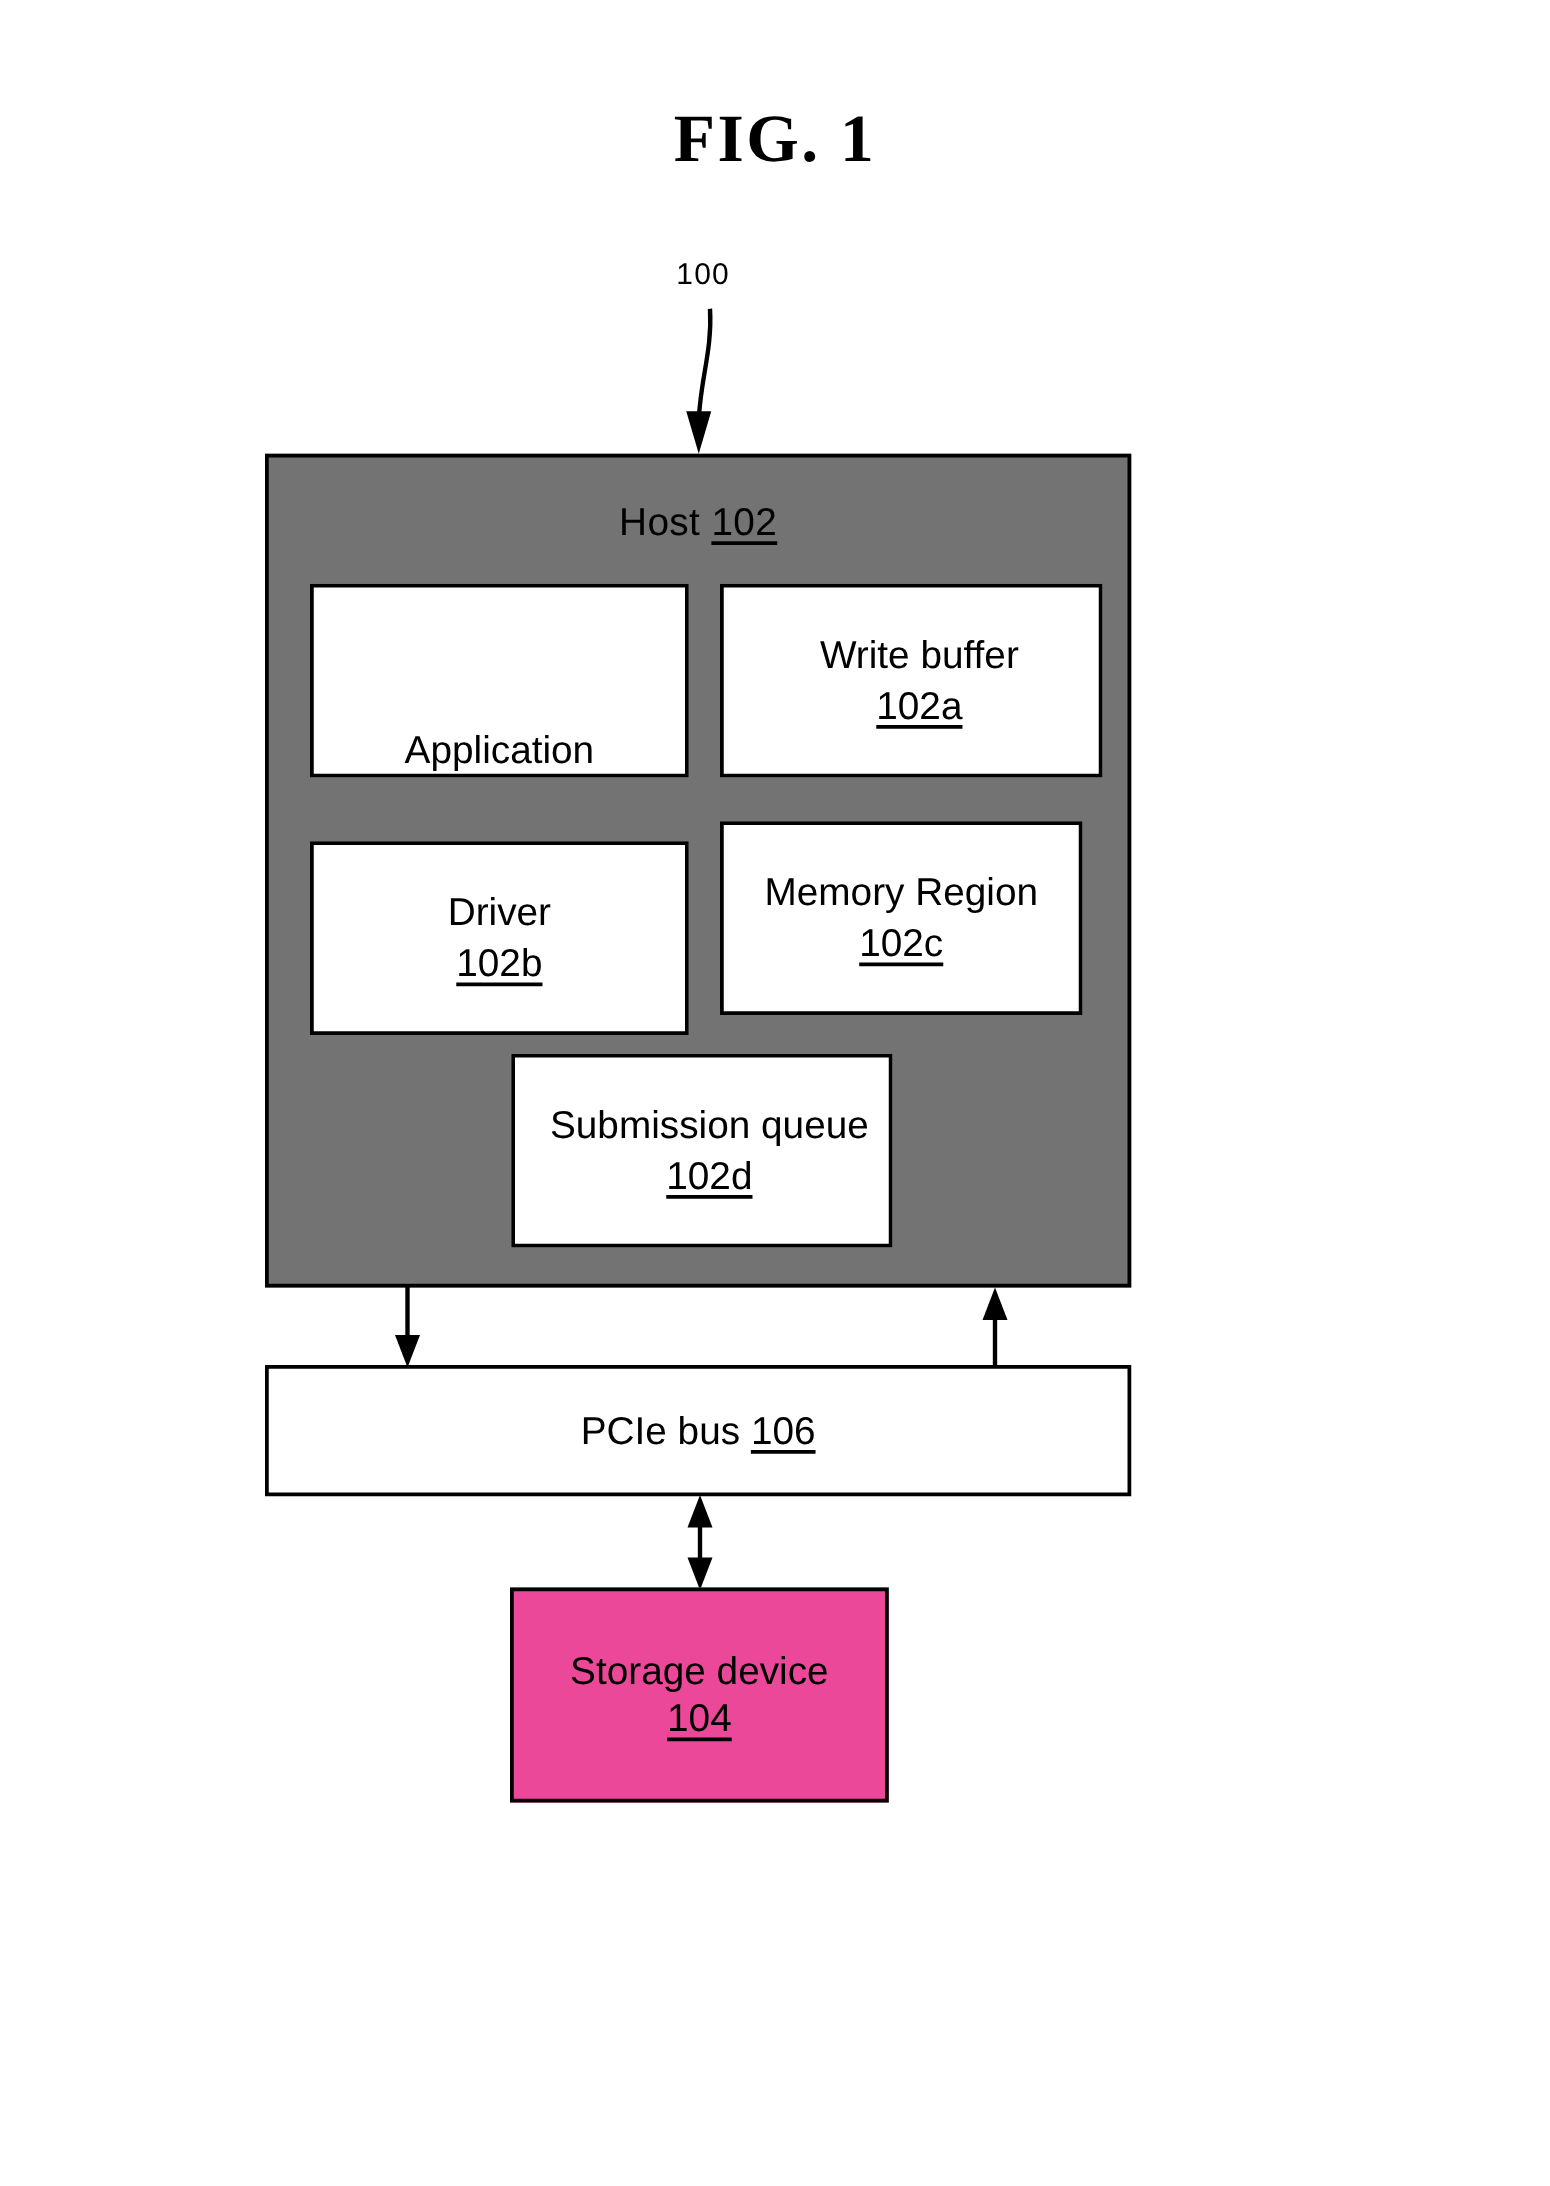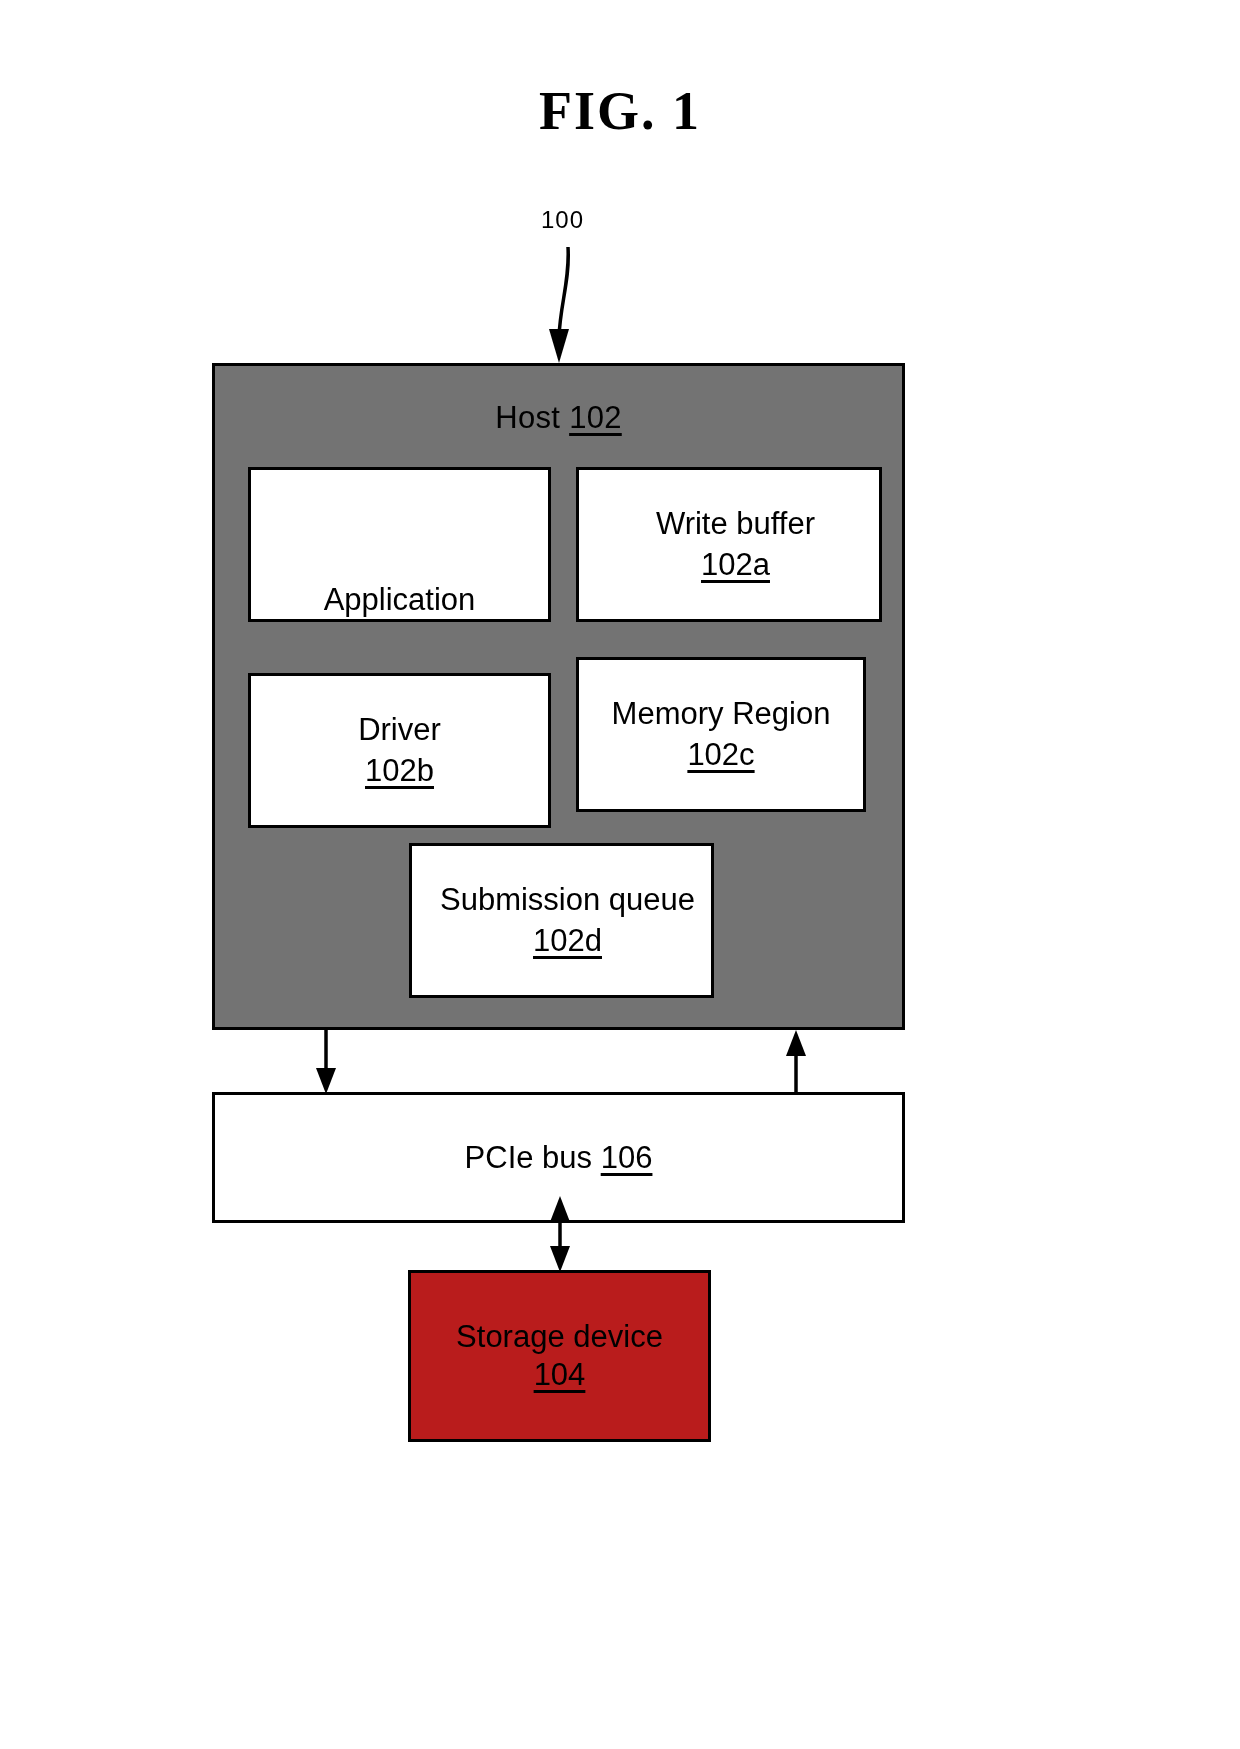--- a/index.html
+++ b/index.html
@@ -92,40 +92,40 @@
   #box-driver      { left: 33px;  top: 291px; width: 303px; height: 155px; margin-top: 16px; }
   #box-memregion   { left: 361px; top: 291px; width: 290px; height: 155px; }
   #box-subqueue    { left: 194px; top: 477px; width: 305px; height: 155px; padding-left: 12px; }
 
   
   #pcie-box {
     position: absolute;
     left: 212px;
     top: 1092px;
     width: 693px;
-    height: 131px;
+    height: 105px;
     border: 3px solid #000;
     box-sizing: border-box;
     background: #fff;
     display: flex;
     align-items: center;
     justify-content: center;
     font-size: 31px;
   }
 
   
   #storage-box {
     position: absolute;
     left: 408px;
     top: 1270px;
     width: 303px;
     height: 172px;
     border: 3px solid #000;
     box-sizing: border-box;
-    background: #b91c1c;
+    background: #ec4899;
     display: flex;
     flex-direction: column;
     align-items: center;
     justify-content: center;
     text-align: center;
     font-size: 31px;
     line-height: 1.24;
   }
 
   

